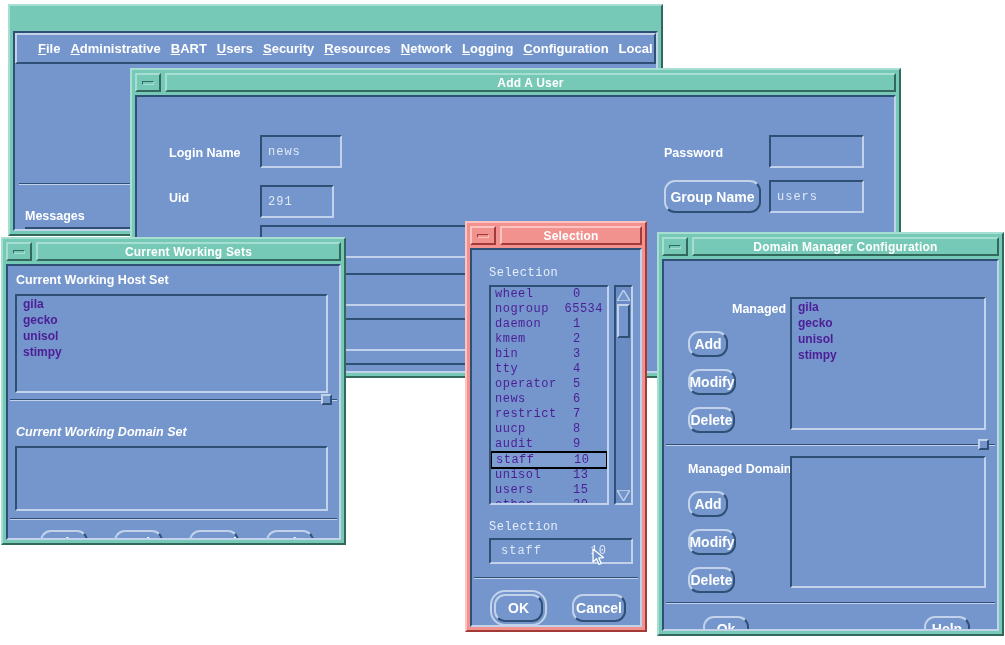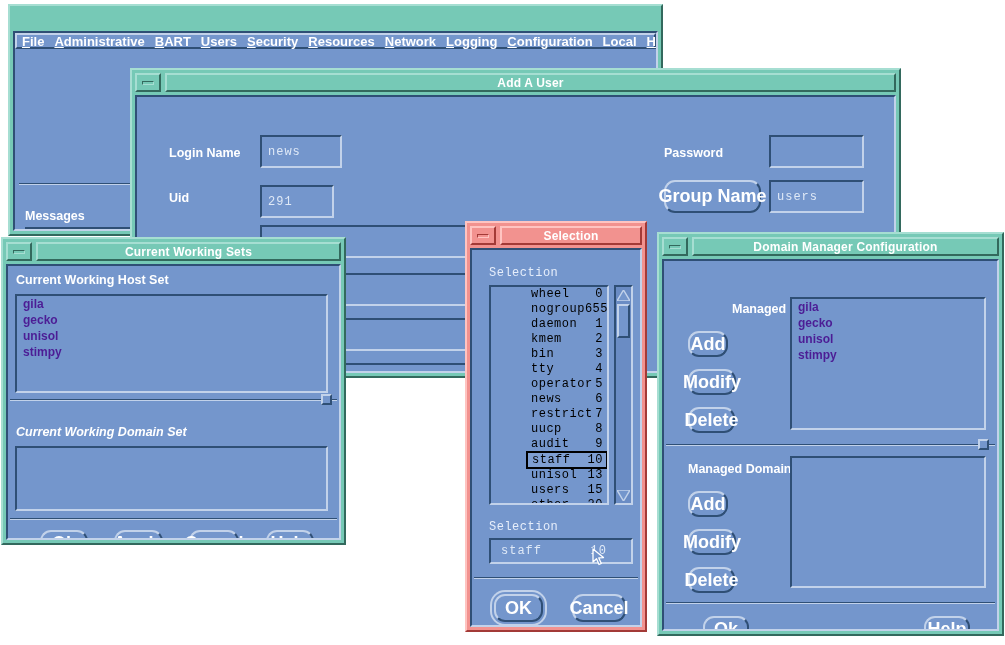--- a/index.html
+++ b/index.html
@@ -116,21 +116,21 @@
     letter-spacing: 1px;
   }
   .mbtn {
     position: absolute;
     background: #7496cc;
     border-top: 2px solid #c2d2ea;
     border-left: 2px solid #c2d2ea;
     border-right: 2px solid #2f4f75;
     border-bottom: 2px solid #2f4f75;
     box-sizing: border-box;
-    color: #ffffff; font-weight: bold; font-size: 18px;
+    color: #ffffff; font-weight: bold; font-size: 14px;
     display: flex; align-items: center; justify-content: center;
     white-space: nowrap;
     border-radius: 11px;
   }
   .mlist {
     position: absolute;
     background: #7496cc;
     border-top: 2px solid #2f4f75;
     border-left: 2px solid #2f4f75;
     border-right: 2px solid #c2d2ea;
@@ -153,45 +153,45 @@
     background: #7496cc;
     border-top: 2px solid #c2d2ea;
     border-left: 2px solid #c2d2ea;
     border-right: 2px solid #2f4f75;
     border-bottom: 2px solid #2f4f75;
     box-sizing: border-box;
   }
 
   
   .menubar {
-    position: absolute; left: 0; right: 0; top: 0; height: 16px;
+    position: absolute; left: 0; right: 0; top: 0; height: 31px;
     background: #7496cc;
     border-top: 2px solid #c2d2ea;
     border-left: 2px solid #c2d2ea;
     border-right: 2px solid #2f4f75;
     border-bottom: 2px solid #2f4f75;
     box-sizing: border-box;
     display: flex; align-items: center;
-    padding: 0 0;
+    padding: 0 16px;
   }
   .menuitem {
     color: #ffffff; font-weight: bold; font-size: 13px;
     padding: 0 5px; white-space: nowrap; cursor: default;
   }
   .menuitem .mn { text-decoration: underline; }
   .menuspring { flex: 1 1 auto; }
 
   
   .red { --chrome: #f2928f; --chrome-lt: #ffc4c1; --chrome-dk: #a33a37; }
   .red .tb-title { color: #ffffff; }
 
   
   .mono { font-family: "Liberation Mono", monospace; font-size: 12px; letter-spacing: 0.5px; }
   .selrow {
-    display: flex; color: #000000; padding: 0 4px; line-height: 15px; margin-left: 36px;
+    display: flex; color: #4c1d95; padding: 0 4px; line-height: 15px;
   }
   .selrow .nm { width: 78px; }
   .selrow .id { text-align: left; }
   .selrow.sel {
     background: #7f9fd2;
     outline: 2px solid #000000;
     outline-offset: -1px;
     border-top: 1px solid #d8e3f4;
     border-left: 1px solid #d8e3f4;
     box-sizing: border-box;

